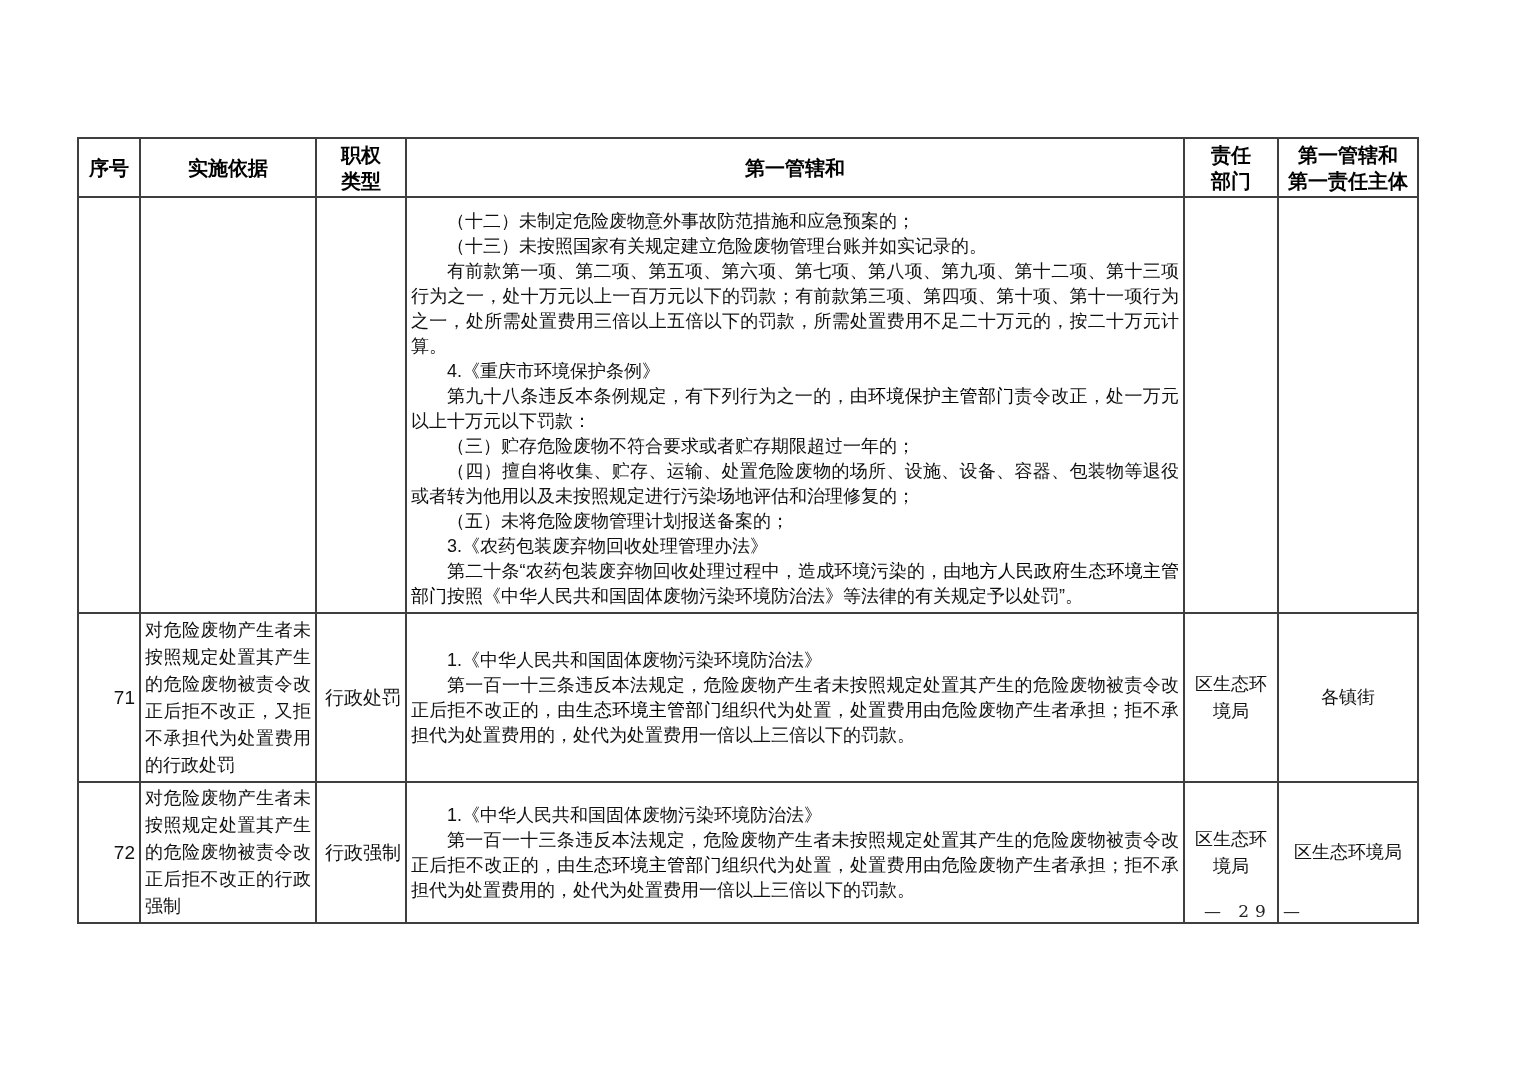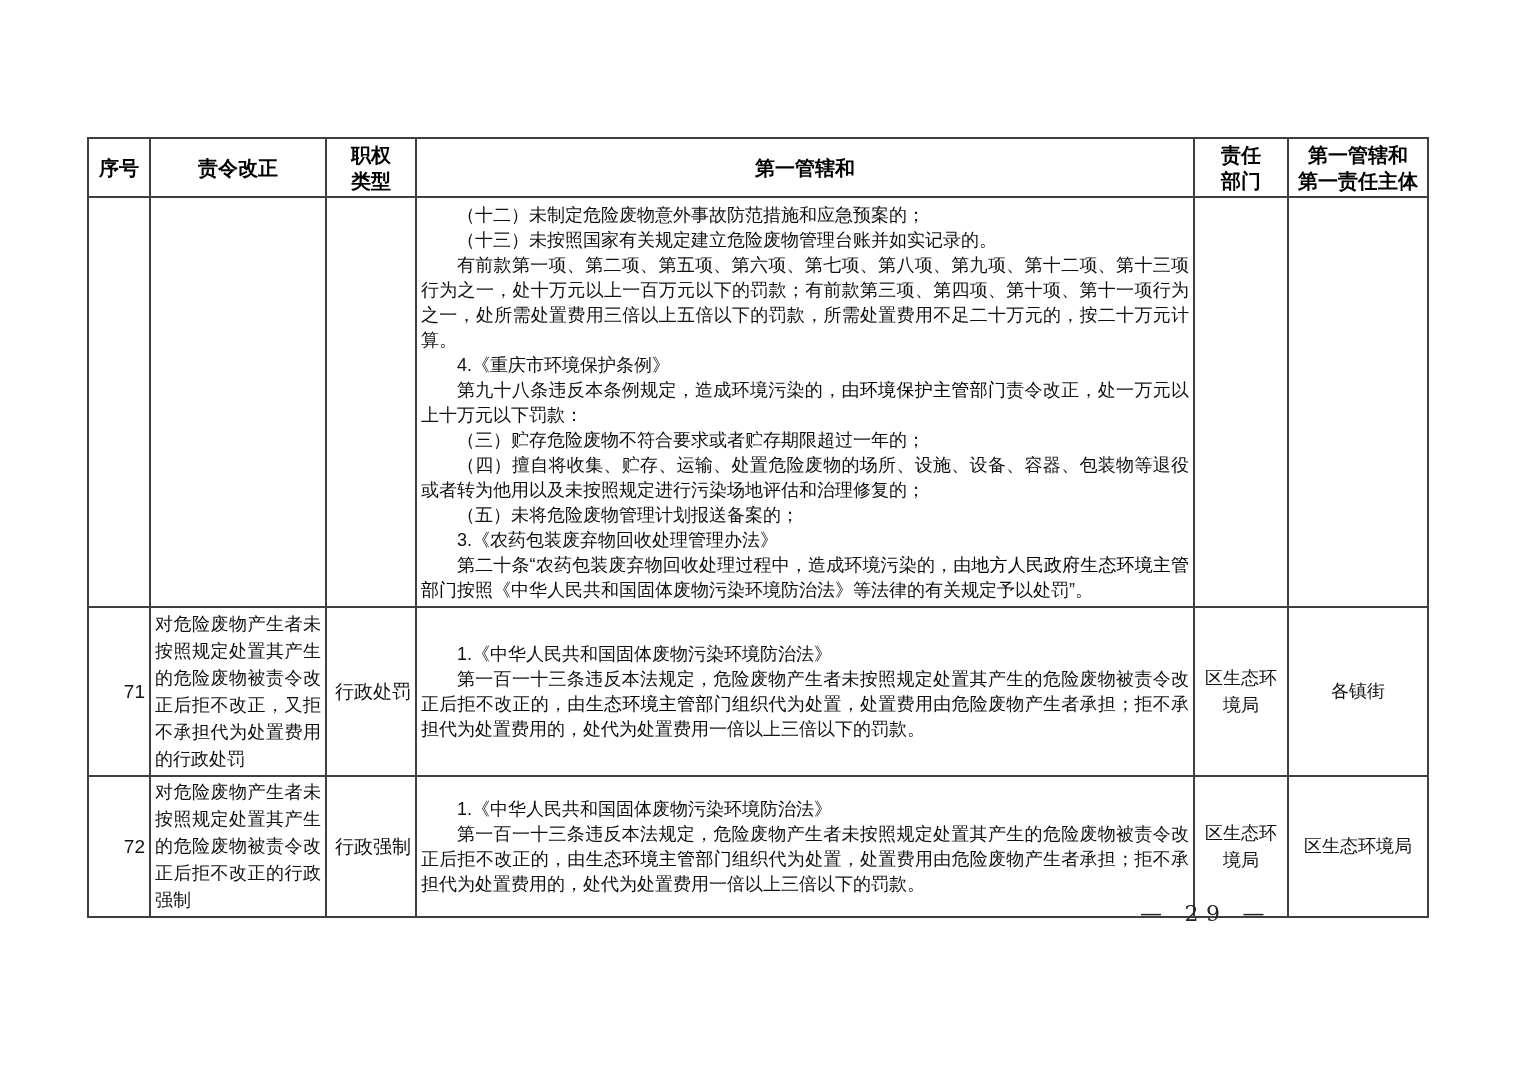--- a/index.html
+++ b/index.html
@@ -11,21 +11,21 @@
     position: relative;
     width: 1520px;
     height: 1075px;
     background: #ffffff;
     font-family: "Liberation Sans", sans-serif;
     color: #111111;
     overflow: hidden;
   }
   table.matrix {
     position: absolute;
-    left: 87px;
+    left: 77px;
     top: 137px;
     width: 1340px;
     border-collapse: collapse;
     table-layout: fixed;
   }
   table.matrix th,
   table.matrix td {
     border: 2px solid #3f3f3f;
     padding: 2px 4px;
     vertical-align: middle;
@@ -61,44 +61,44 @@
     text-align: right;
     font-size: 19px;
   }
   td.cell-basis {
     font-size: 18px;
     line-height: 25px;
     padding: 2px 6px;
   }
   tr.row-0 td.cell-basis {
     vertical-align: top;
-    padding-top: 5px;
+    padding-top: 11px;
   }
   td.cell-dept, td.cell-juris {
     text-align: center;
     font-size: 18px;
     line-height: 27px;
   }
   .para {
     margin: 0;
     text-indent: 2em;
     text-align: justify;
   }
   .para .b {
     font-weight: normal;
     color: #000;
   }
   .page-number {
     position: absolute;
-    left: 1140px;
+    left: 1175px;
     top: 901px;
     width: 160px;
-    text-align: left;
+    text-align: center;
     font-family: "DejaVu Serif", serif;
-    font-size: 22px;
+    font-size: 17px;
     letter-spacing: 0.35em;
     color: #222;
     white-space: nowrap;
   }
 </style>
 </head>
 <body>
 
 <div class="page">
 
@@ -107,41 +107,41 @@
       <col style="width:62px">
       <col style="width:176px">
       <col style="width:90px">
       <col style="width:778px">
       <col style="width:94px">
       <col style="width:140px">
     </colgroup>
     <thead>
       <tr>
         <th>序号</th>
-        <th>责令改正</th>
+        <th>实施依据</th>
         <th>职权
 类型</th>
         <th>第一管辖和</th>
         <th>责任
 部门</th>
         <th>第一管辖和
 第一责任主体</th>
       </tr>
     </thead>
     <tbody id="table-body">
         <tr class="row-0">
           <td class="cell-seq"></td>
           <td class="cell-name"></td>
           <td class="cell-type"></td>
           <td class="cell-basis">
             <p class="para"><span>（十二）未制定危险废物意外事故防范措施和应急预案的；</span></p>
             <p class="para"><span>（十三）未按照国家有关规定建立危险废物管理台账并如实记录的。</span></p>
             <p class="para"><span>有前款第一项、第二项、第五项、第六项、第七项、第八项、第九项、第十二项、第十三项行为之一，处十万元以上一百万元以下的罚款；有前款第三项、第四项、第十项、第十一项行为之一，处所需处置费用三倍以上五倍以下的罚款，所需处置费用不足二十万元的，按二十万元计算。</span></p>
             <p class="para"><span>4.《重庆市环境保护条例》</span></p>
-            <p class="para"><span>第九十八条违反本条例规定，造成环境污染的，由</span><span class="b">环境保护主管部门</span><span>责令改正，处一万元以上十万元以下罚款：</span></p>
+            <p class="para"><span>第九十八条违反本条例规定，有下列行为之一的，由</span><span class="b">环境保护主管部门</span><span>责令改正，处一万元以上十万元以下罚款：</span></p>
             <p class="para"><span>（三）贮存危险废物不符合要求或者贮存期限超过一年的；</span></p>
             <p class="para"><span>（四）擅自将收集、贮存、运输、处置危险废物的场所、设施、设备、容器、包装物等退役或者转为他用以及未按照规定进行污染场地评估和治理修复的；</span></p>
             <p class="para"><span>（五）未将危险废物管理计划报送备案的；</span></p>
             <p class="para"><span>3.《农药包装废弃物回收处理管理办法》</span></p>
             <p class="para"><span>第二十条“农药包装废弃物回收处理过程中，造成环境污染的，由</span><span class="b">地方人民政府生态环境主管部门</span><span>按照《中华人民共和国固体废物污染环境防治法》等法律的有关规定予以处罚”。</span></p>
           </td>
           <td class="cell-dept"></td>
           <td class="cell-juris"></td>
         </tr>
         <tr class="row-1">

